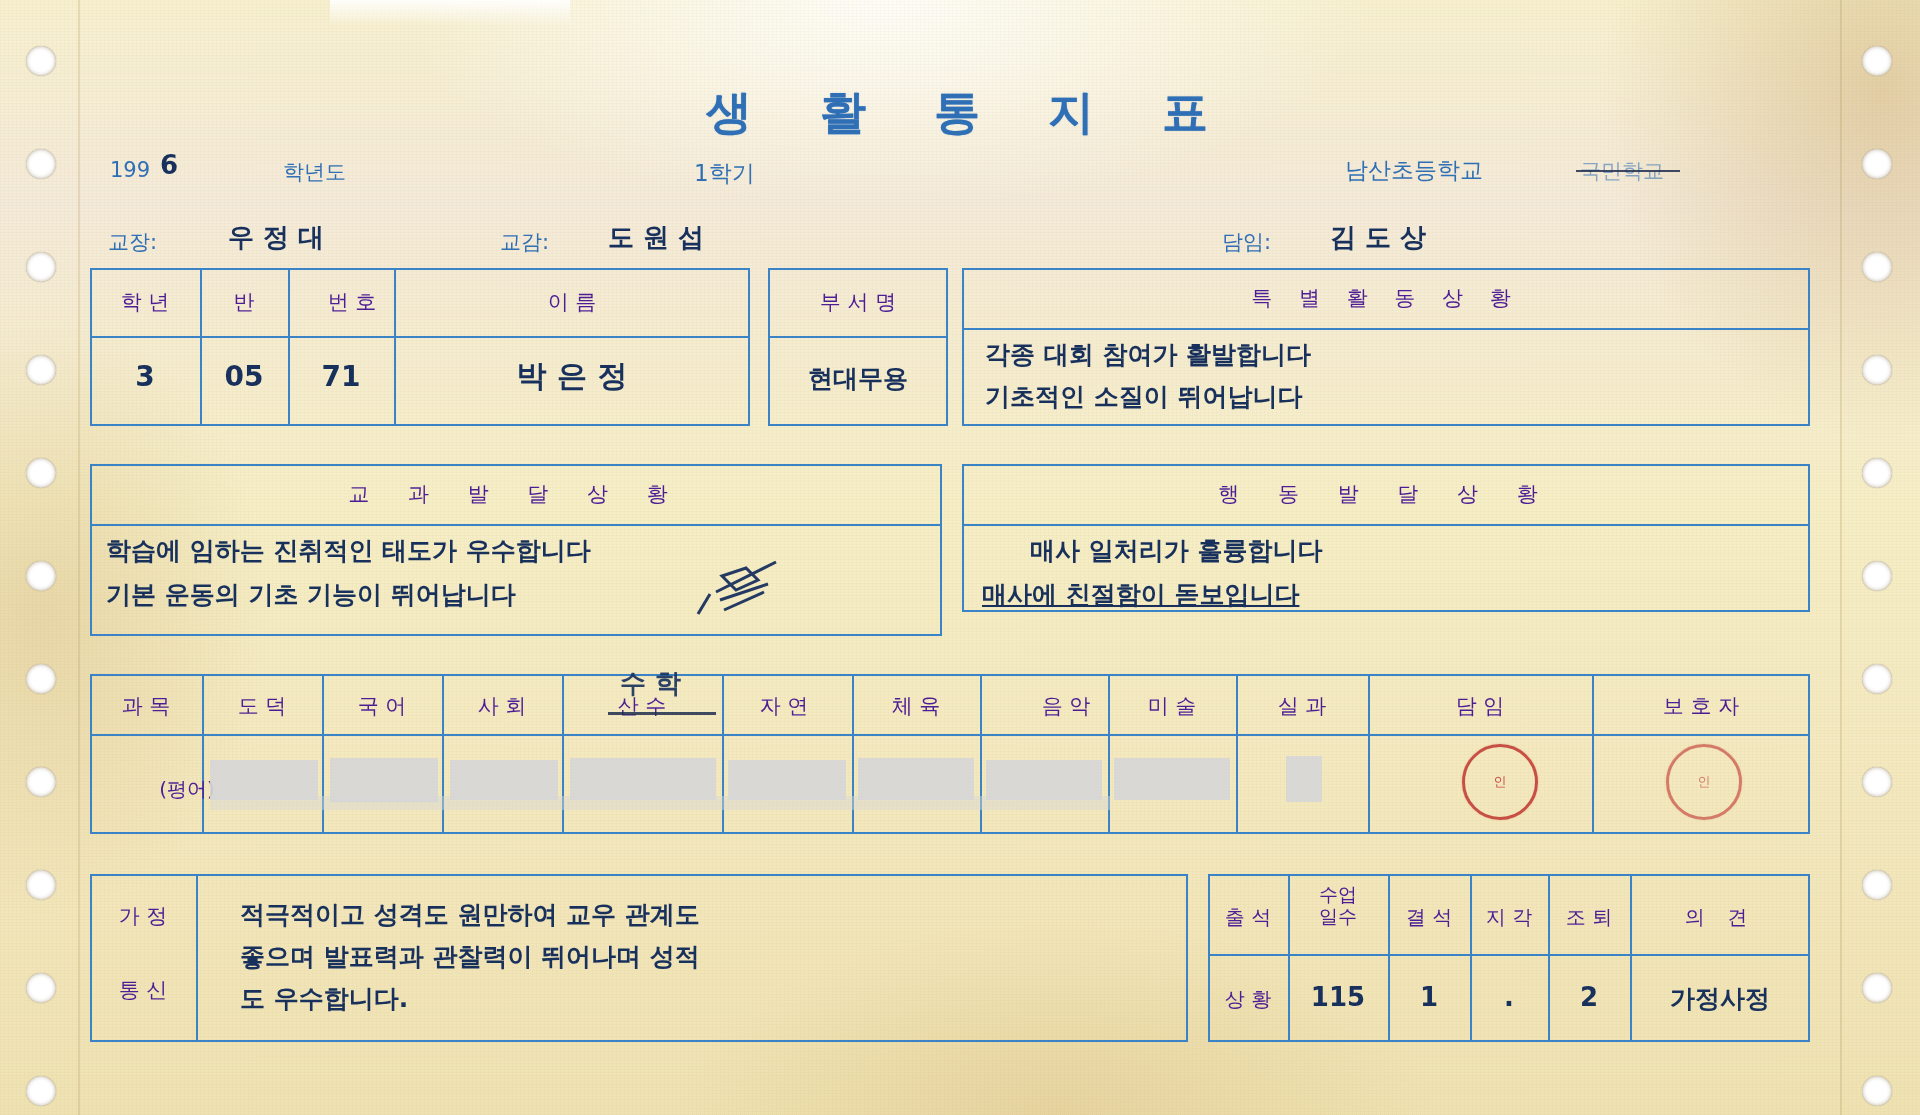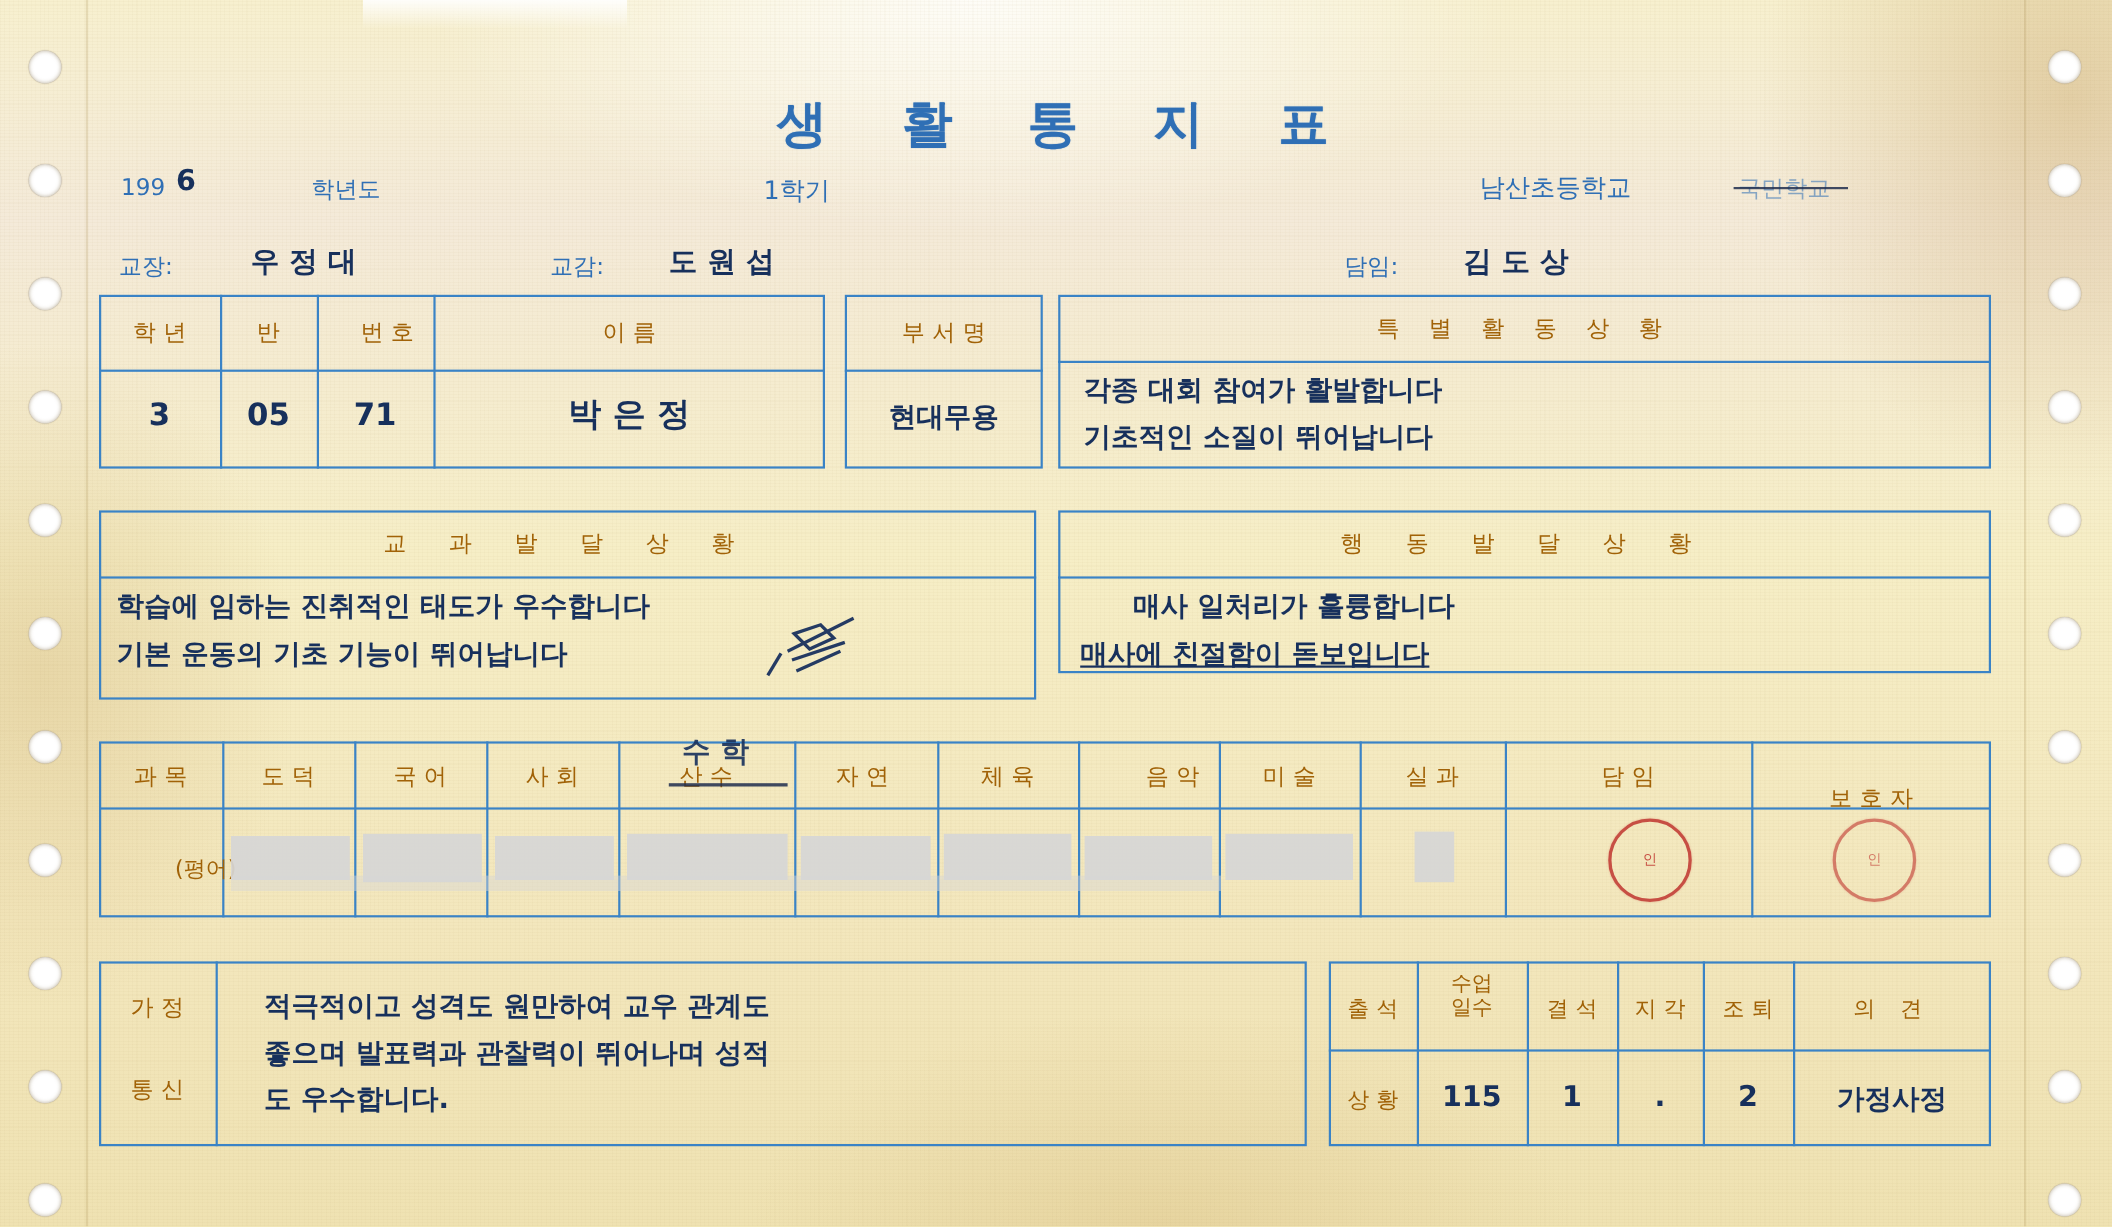--- a/index.html
+++ b/index.html
@@ -60,21 +60,21 @@
     font-weight:bold;
   }
 
   
   .box{
     position:absolute;border:2px solid #3a83c6;box-sizing:border-box;
   }
   .vline{position:absolute;width:2px;background:#3a83c6;}
   .hline{position:absolute;height:2px;background:#3a83c6;}
   .cellhdr{
-    position:absolute;color:#a16207;font-size:21px;text-align:center;white-space:nowrap;
+    position:absolute;color:#4c1d95;font-size:21px;text-align:center;white-space:nowrap;
   }
   .spread{letter-spacing:10px;}
   .spread2{letter-spacing:16px;}
 
   .redaction{
     position:absolute;background:rgba(214,214,214,0.92);
     filter:blur(0.4px);
   }
   .stamp{
     position:absolute;border:3px solid #c0352f;border-radius:50%;
@@ -216,21 +216,21 @@
   <div class="cellhdr" style="left:202px;top:692px;width:120px;">도 덕</div>
   <div class="cellhdr" style="left:322px;top:692px;width:120px;">국 어</div>
   <div class="cellhdr" style="left:442px;top:692px;width:120px;">사 회</div>
   <div class="cellhdr" style="left:562px;top:692px;width:160px;">산 수</div>
   <div class="cellhdr" style="left:722px;top:692px;width:124px;">자 연</div>
   <div class="cellhdr" style="left:852px;top:692px;width:128px;">체 육</div>
   <div class="cellhdr" style="left:980px;top:692px;width:128px;padding-left:22px;">음 악</div>
   <div class="cellhdr" style="left:1108px;top:692px;width:128px;">미 술</div>
   <div class="cellhdr" style="left:1236px;top:692px;width:132px;">실 과</div>
   <div class="cellhdr" style="left:1368px;top:692px;width:224px;">담    임</div>
-  <div class="cellhdr" style="left:1592px;top:692px;width:218px;margin-top:20px;">보 호 자</div>
+  <div class="cellhdr" style="left:1592px;top:692px;width:218px;">보 호 자</div>
 
   <div class="hand" style="left:620px;top:666px;font-size:26px;opacity:.9;">수 학</div>
   <div class="strike" style="left:608px;top:712px;width:108px;"></div>
 
   <div class="cellhdr" style="left:105px;top:776px;width:124px;font-size:20px;padding-left:20px;">(평어)</div>
 
   <div class="redaction" style="left:210px;top:760px;width:108px;height:40px;"></div>
   <div class="redaction" style="left:330px;top:758px;width:108px;height:44px;"></div>
   <div class="redaction" style="left:450px;top:760px;width:108px;height:40px;"></div>
   <div class="redaction" style="left:570px;top:758px;width:146px;height:42px;"></div>

